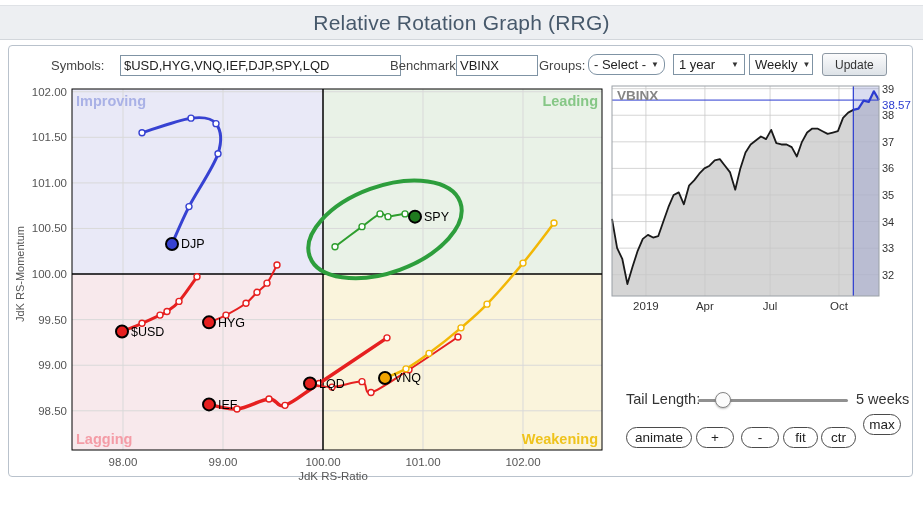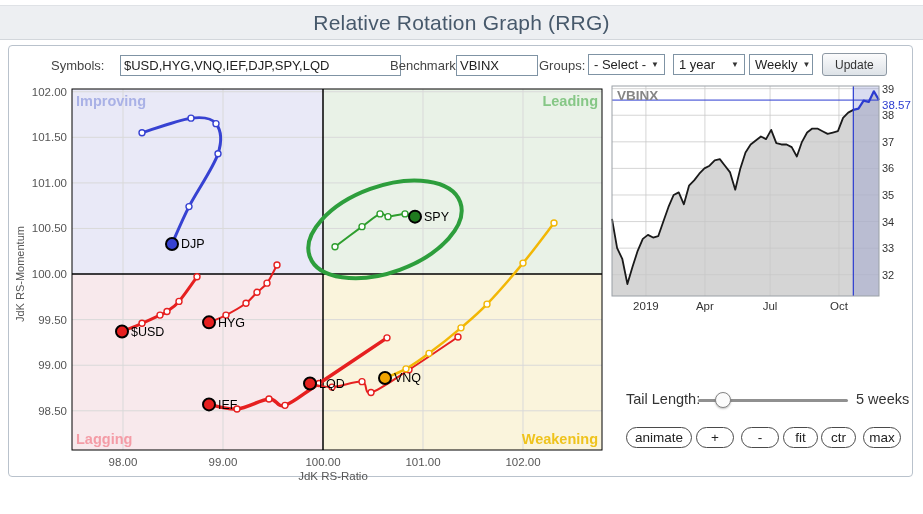--- a/index.html
+++ b/index.html
@@ -38,21 +38,21 @@
     <h1>Relative Rotation Graph (RRG)</h1>
   </div>
 
   <div class="panel">
 
     <span class="tb-label" style="left:42px;top:12px;">Symbols:</span>
     <input class="tb-input" style="left: 95px; top: 9px; width: 273px; margin-left: 16px;" value="$USD,HYG,VNQ,IEF,DJP,SPY,LQD">
     <span class="tb-label" style="left:381px;top:12px;">Benchmark:</span>
     <input class="tb-input" style="left: 447px; top: 9px; width: 74px;" value="VBINX">
     <span class="tb-label" style="left:530px;top:12px;">Groups:</span>
-    <div class="tb-select" style="left:579px;top:8px;width:77px;">
+    <div class="tb-select" style="left:579px;top:8px;width:77px;border-radius:9px;">
       <span>- Select -</span>
       <span class="arrow">▼</span>
     </div>
     <div class="tb-select" style="left:664px;top:8px;width:72px;">
       <span>1 year</span>
       <span class="arrow">▼</span>
     </div>
     <div class="tb-select" style="left:740px;top:8px;width:64px;">
       <span>Weekly</span>
       <span class="arrow">▼</span>
@@ -211,16 +211,16 @@
     <span class="tail-label" style="left:617px;top:345px;">Tail Length:</span>
     <div class="slider-track" style="left:689px;top:353px;width:150px;"></div>
     <div class="slider-thumb" style="left:706px;top:346px;"></div>
     <span class="tail-value" style="left:847px;top:345px;">5 weeks</span>
 
     <button class="pill-btn" style="left:617px;top:381px;width:66px;">animate</button>
     <button class="pill-btn" style="left:687px;top:381px;width:38px;">+</button>
     <button class="pill-btn" style="left:732px;top:381px;width:38px;">-</button>
     <button class="pill-btn" style="left:774px;top:381px;width:35px;">fit</button>
     <button class="pill-btn" style="left:812px;top:381px;width:35px;">ctr</button>
-    <button class="pill-btn" style="left:854px;top:381px;width:38px;">max</button>
+    <button class="pill-btn" style="left:854px;top:368px;width:38px;">max</button>
   </div>
 
 </div>
 
 </body></html>

